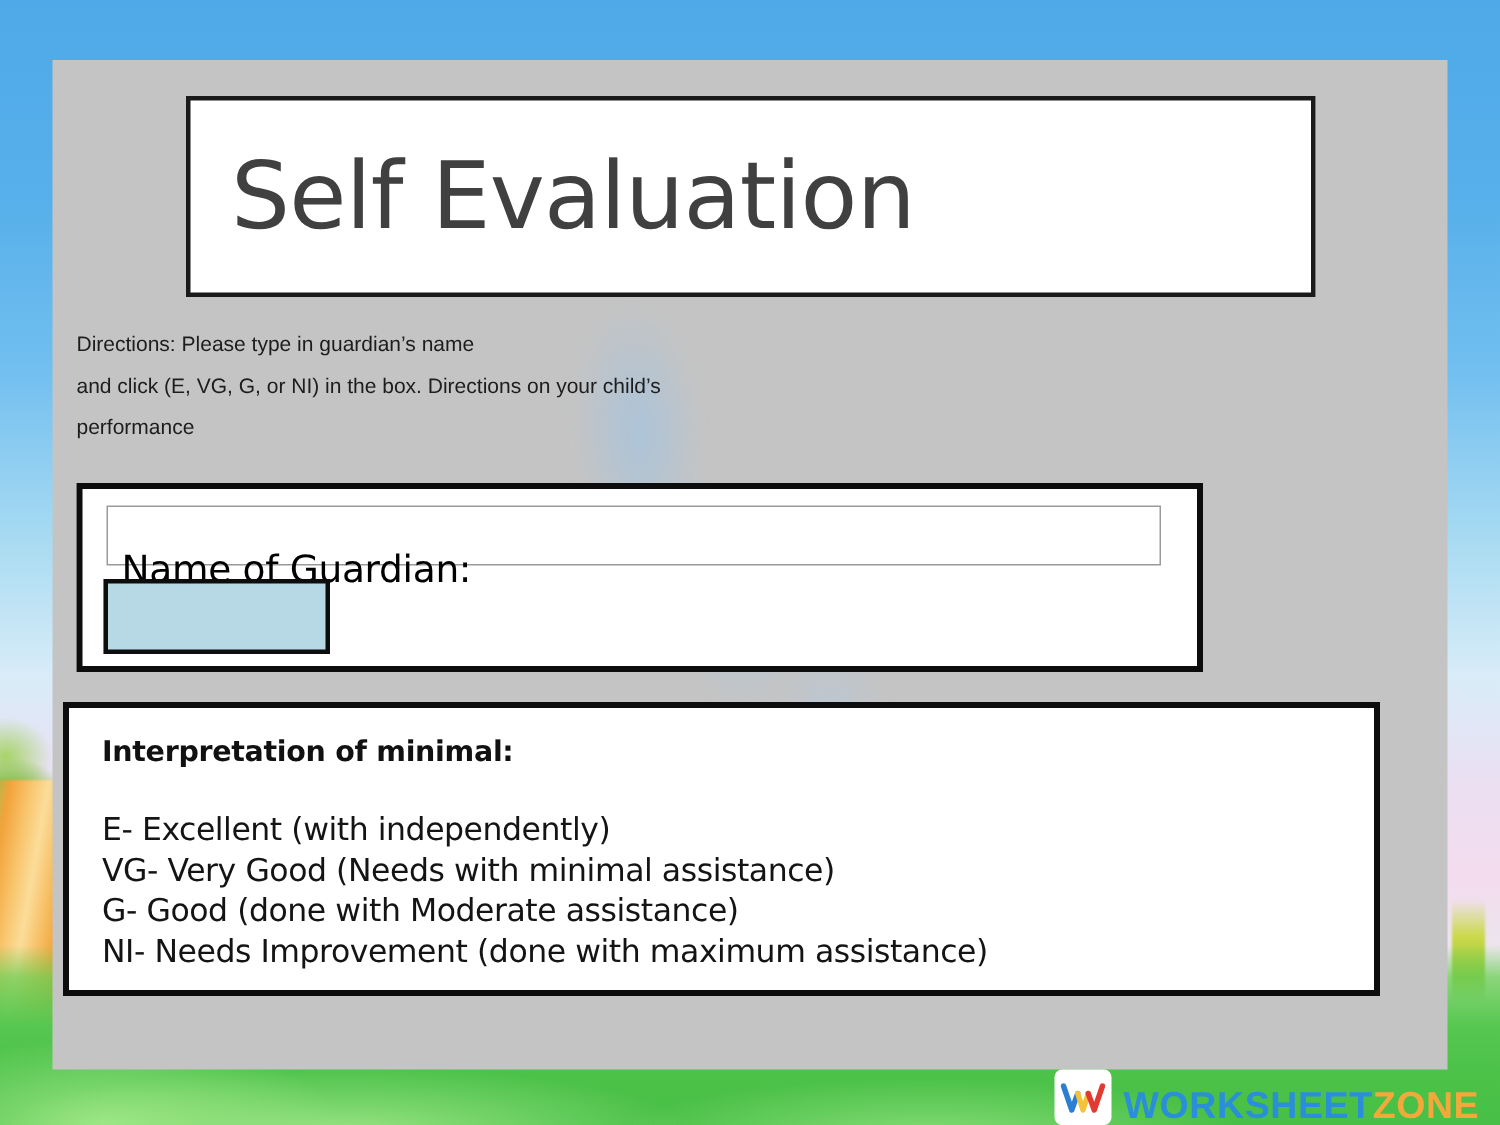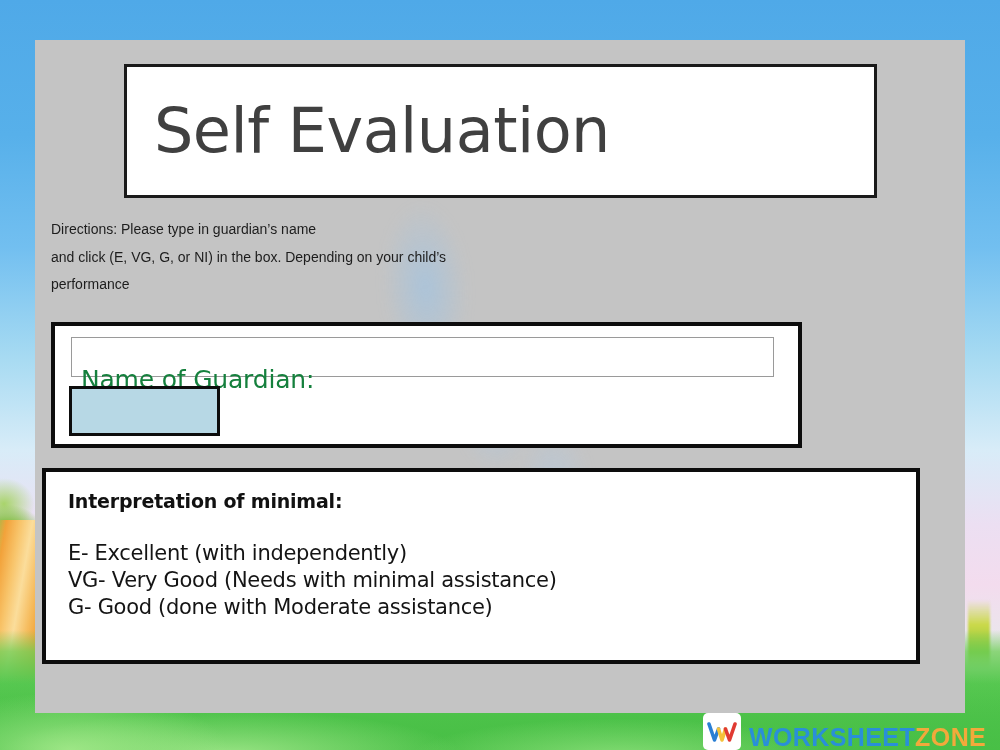--- a/index.html
+++ b/index.html
@@ -192,21 +192,21 @@
     height: 40px;
     background: #ffffff;
     border: 1px solid #9a9a9a;
     box-sizing: border-box;
     display: flex;
     align-items: center;
   }
   #guardian-label {
     margin-left: 9px;
     font-size: 25px;
-    color: #15803d;
+    color: #000000;
     font-family: "DejaVu Sans", sans-serif;
     font-weight: 400;
     letter-spacing: -0.2px;
     white-space: nowrap;
     margin-top: 44px;
   }
   #grade-input {
     position: absolute;
     left: 14px;
     top: 60px;
@@ -293,36 +293,37 @@
   <div id="slide-panel">
     <div class="watermark"></div>
   </div>
 
   <div id="title-box">
     <div id="title-text">Self Evaluation</div>
   </div>
 
   <div id="directions">
     <div>Directions: Please type in guardian’s name</div>
-    <div>and click  (E, VG, G, or NI) in the box. Depending on your child’s</div>
+    <div>and click  (E, VG, G, or NI) in the box. Directions on your child’s</div>
     <div>performance</div>
   </div>
 
   <div id="guardian-box">
     <div id="guardian-field" title="">
       <span id="guardian-label">Name of Guardian:</span>
     </div>
     <div id="grade-input"></div>
   </div>
 
   <div id="grades-box">
     <div id="grades-heading">Interpretation of minimal:</div>
     <div class="grade-line">E- Excellent (with independently)</div>
     <div class="grade-line">VG- Very Good (Needs with minimal assistance)</div>
     <div class="grade-line">G- Good (done with Moderate assistance)</div>
+    <div class="grade-line">NI- Needs Improvement (done with maximum assistance)</div>
   </div>
 
   <div id="wz-logo">
     <div id="wz-mark">
       <svg width="30" height="22" viewBox="0 0 30 22" aria-hidden="true">
         <path d="M2 3 L7.5 19 L11.5 8" fill="none" stroke="#2a7fd4" stroke-width="3.6" stroke-linecap="round" stroke-linejoin="round"></path>
         <path d="M11.5 8 L15 19 L18.5 8" fill="none" stroke="#f5c23a" stroke-width="3.6" stroke-linecap="round" stroke-linejoin="round"></path>
         <path d="M18.5 8 L22.5 19 L28 3" fill="none" stroke="#e03a32" stroke-width="3.6" stroke-linecap="round" stroke-linejoin="round"></path>
       </svg>
     </div>

